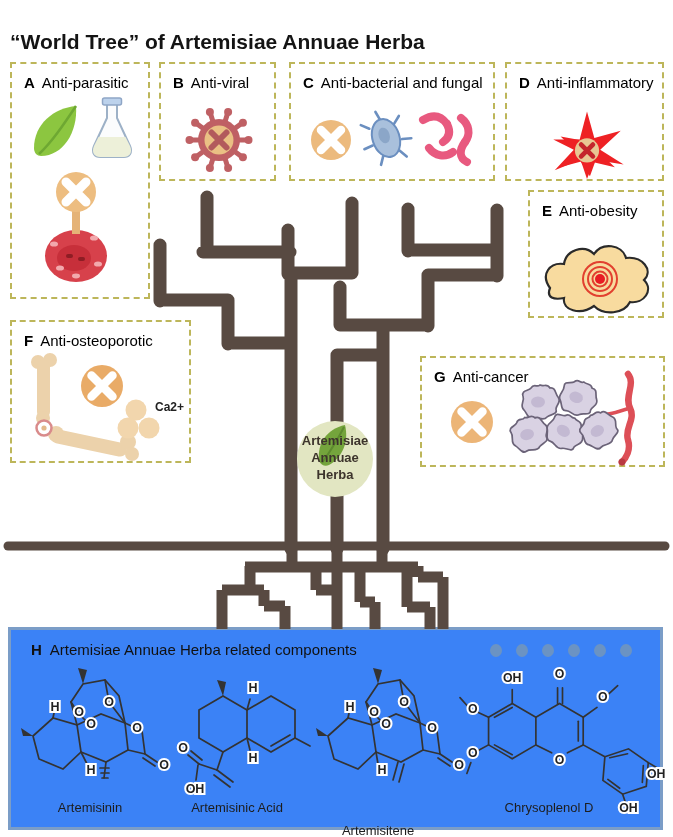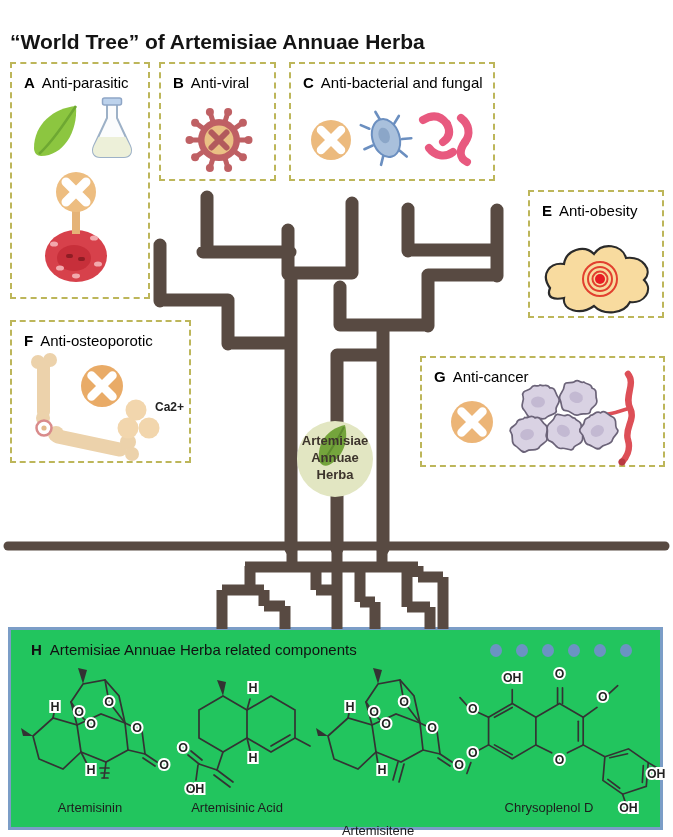--- a/index.html
+++ b/index.html
@@ -10,21 +10,21 @@
   .phead{position:absolute;top:10px;left:12px;font-size:15px;color:#000000;white-space:nowrap;}
   .phead b{margin-right:7px;}
   .treesvg{position:absolute;left:0;top:0;z-index:5;pointer-events:none;}
   .trunk{stroke:#584a42;fill:none;}
   .center-circle{position:absolute;left:297px;top:421px;width:76px;height:76px;border-radius:50%;
                  background:#e2e6c2;z-index:6;text-align:center;}
   .center-circle .txt{position:relative;z-index:2;padding-top:11px;font-size:13px;line-height:17px;
                  font-weight:bold;color:#3d342c;}
   .center-circle svg{position:absolute;left:18px;top:2px;z-index:1;}
   .hpanel{position:absolute;left:8px;top:627px;width:655px;height:203px;border:3px solid #7b9dc7;
-          background:#22c55e;z-index:3;box-sizing:border-box;}
+          background:#3b82f6;z-index:3;box-sizing:border-box;}
   .hhead{position:absolute;top:11px;left:20px;font-size:15px;color:#111;}
   .hhead b{margin-right:8px;}
   .dots{position:absolute;top:14px;right:28px;display:flex;gap:14px;}
   .dot{width:12px;height:13px;border-radius:50%;background:#6b93c3;display:inline-block;}
   .compound{position:absolute;}
   .cname{position:absolute;font-size:13px;color:#1d1d1d;transform:translateX(-50%);white-space:nowrap;}
   .chem path,.chem line,.chem polyline{stroke:#333;stroke-width:1.7;fill:none;stroke-linecap:round;}
   .chem polygon{fill:#333;stroke:none;}
   .atom{font-family:"Liberation Sans",sans-serif;font-size:12.5px;font-weight:700;fill:#222;
         text-anchor:middle;stroke:#fff;stroke-width:4px;paint-order:stroke;}
@@ -108,20 +108,31 @@
       <g stroke="#e8597f" stroke-width="8" stroke-linecap="round" fill="none">
         <path d="M122,16 C132,10 140,12 146,20"></path>
         <path d="M146,20 C150,28 148,34 142,38"></path>
         <path d="M128,44 C134,52 144,54 152,48"></path>
         <path d="M160,14 C168,20 170,30 164,38"></path>
         <path d="M164,38 C158,46 158,54 166,58"></path>
       </g>
     </svg>
   </div>
 
+  <div class="panel" style="left:505px;top:62px;width:159px;height:119px;">
+    <div class="phead">
+      <b>D</b><span>Anti-inflammatory</span>
+    </div>
+    <svg class="iconsvg" style="left:4px;top:30px;" width="152" height="88" viewBox="0 0 160 120">
+      <polygon points="80,36 88,64 115,58 95,78 118,100 89,93 80,116 72,92 43,100 65,78 44,58 72,63" fill="#ee2124"></polygon>
+      <polygon points="80,24 90,60 126,50 98,76 130,96 92,90 84,112 70,90 36,104 62,76 34,62 70,62" fill="#ee2124"></polygon>
+      <circle cx="80" cy="77" r="16.5" fill="#e8c793"></circle>
+      <path d="M72,69 L88,85 M88,69 L72,85" stroke="#c4262c" stroke-width="6.5" stroke-linecap="round" fill="none"></path>
+    </svg>
+  </div>
 
   <div class="panel" style="left:528px;top:190px;width:136px;height:128px;">
     <div class="phead">
       <b>E</b><span>Anti-obesity</span>
     </div>
     <svg class="iconsvg" style="left:2px;top:34px;" width="132" height="90" viewBox="0 0 132 90">
       <path d="M18,62 C8,48 18,36 32,38 C34,24 52,18 62,28 C70,16 90,18 94,32 C110,30 122,44 112,54 C122,64 112,78 98,76 C92,88 72,90 62,80 C48,90 30,84 32,72 C22,74 14,72 18,62 Z" fill="#f8db9f" stroke="#2a2a2a" stroke-width="2.2"></path>
       <circle cx="68" cy="53" r="17" stroke="#e2402f" stroke-width="2" fill="none"></circle>
       <circle cx="68" cy="53" r="12" stroke="#e2402f" stroke-width="2" fill="none"></circle>
       <circle cx="68" cy="53" r="7.5" stroke="#e2402f" stroke-width="2" fill="none"></circle>

